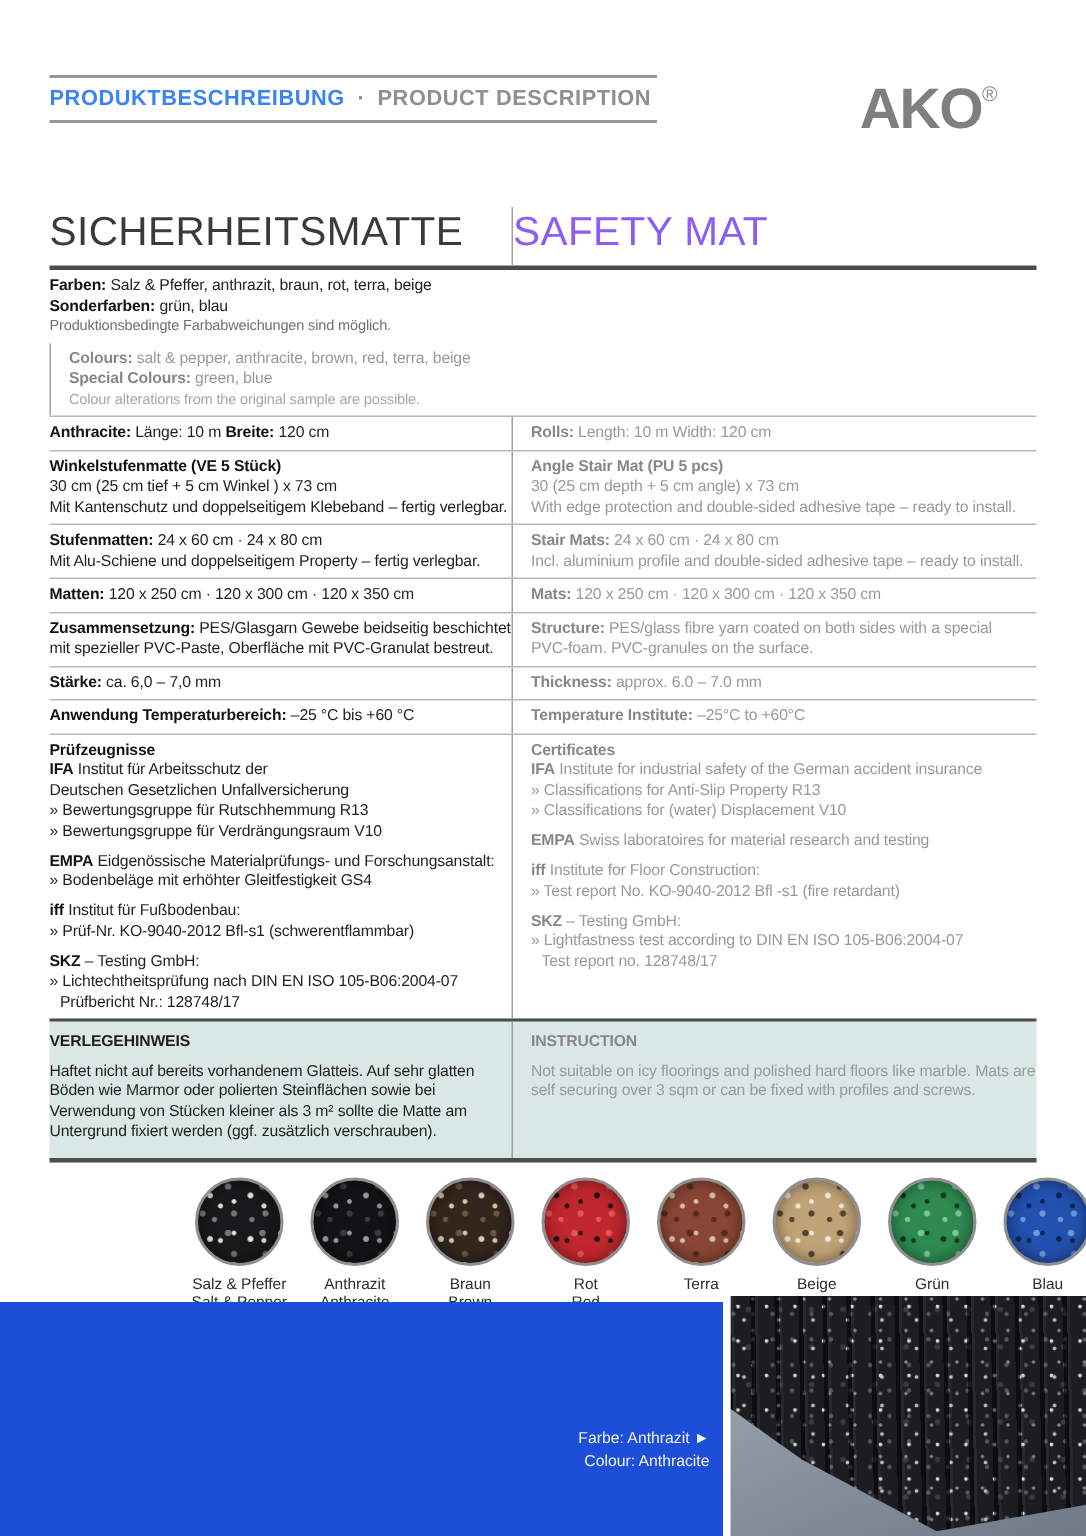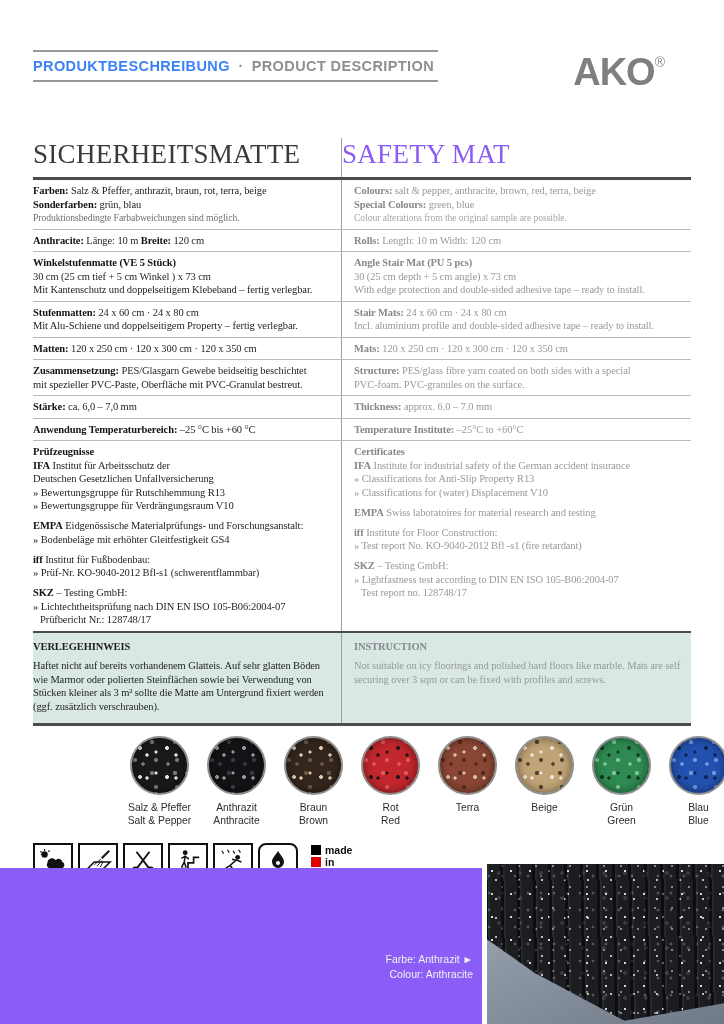--- a/index.html
+++ b/index.html
@@ -10,40 +10,40 @@
   .hdr{position:absolute;top:50px;left:33px;right:33px;display:flex;justify-content:space-between;align-items:flex-start;}
   .hdr-rule-wrap{border-top:2px solid #979797;border-bottom:2px solid #979797;padding:5px 4px 5px 0;min-width:356px;}
   .hdr-de{font-weight:bold;font-size:14.5px;color:#3b82f6;letter-spacing:.4px;}
   .hdr-sep{color:#8f8f8f;font-weight:bold;font-size:14.5px;margin:0 4px;}
   .hdr-en{color:#8f8f8f;font-weight:bold;font-size:14.5px;letter-spacing:.4px;}
   .logo{color:#7d7f81;font-weight:bold;font-size:38px;line-height:32px;letter-spacing:-1px;margin:-4px 26px 0 0;}
   .logo-reg{font-size:14px;vertical-align:18px;font-weight:normal;letter-spacing:0;color:#8b8d8f;}
 
   
   .main{position:absolute;top:138px;left:33px;width:658px;}
-  .trow{display:flex;font-family:Liberation Serif, serif;}
+  .trow{display:flex;}
   .tcell{padding:4px 0;}
   .tcell.de{width:308px;padding-right:12px;box-sizing:border-box;}
   .tcell.en{flex:1;border-left:1px solid #9f9f9f;padding-left:12px;}
   .line{margin:0;font-size:10.5px;line-height:13.5px;color:#1f1f1f;white-space:nowrap;letter-spacing:-0.1px;}
   .tcell.de b{color:#131313;}
   .tcell.en .line{color:#97999b;}
   .tcell.en b{color:#85888a;}
   .line.small{font-size:9.7px;color:#6f6f6f;}
   .tcell.en .line.small{color:#a4a6a8;}
   .line.gap{margin-top:6.5px;}
   .line.indent{padding-left:7px;}
 
   .title-row{border-bottom:3px solid #4c4c4c;}
   .title-row .tcell{padding:1px 0 7px 0;}
   .big-title{font-size:27px;letter-spacing:.3px;color:#3a3a3b;}
   .big-title.en-title{color:#8b5cf6;}
 
   #table-rows .trow{border-top:1px solid #b9b9b9;}
-  #table-rows .trow:first-child{border-top:none;}
+  #table-rows .trow:first-child{border-top:none;flex-direction:column;}
 
   .instruction{border-top:2px solid #4c4c4c;border-bottom:3px solid #4c4c4c;background:#d9e8e4;}
   .instruction .tcell{padding-top:7px;padding-bottom:10px;}
   .ins-title{font-weight:bold;margin-bottom:6px !important;}
   .tcell.en .ins-title{color:#85888a;}
   .ins-body{white-space:normal !important;}
 
   
   .swatches{display:flex;gap:10px;padding-left:93px;margin-top:10px;}
   .swatch{width:67px;flex:0 0 auto;text-align:center;}
@@ -66,21 +66,21 @@
   .icon-box{width:36px;height:33px;border:2px solid #0f0f0f;margin-right:5px;background:#fff;
             display:flex;align-items:center;justify-content:center;box-sizing:content-box;}
   .icon-box.rounded{border-radius:8px;}
   .made-in{margin-left:8px;margin-top:1px;}
   .mi-row{display:flex;align-items:center;height:11px;margin-bottom:1px;}
   .mi-flag{width:10px;height:10px;margin-right:4px;display:inline-block;}
   .mi-text{font-size:10.5px;font-weight:bold;color:#0f0f0f;line-height:10px;}
 
   
   .footer{position:absolute;left:0;right:0;top:864px;bottom:0;}
-  .footer-gray{position:absolute;left:0;top:4px;bottom:0;width:482px;background:#8b5cf6;}
+  .footer-gray{position:absolute;left:0;top:4px;bottom:0;width:482px;background:#1d4ed8;}
   .caption{position:absolute;right:9px;top:84px;text-align:right;color:#f2f2f2;font-size:10.5px;line-height:14.5px;}
   .photo{position:absolute;left:487px;right:0;top:0;bottom:0;overflow:hidden;
          background:linear-gradient(155deg,#a4adb7 0%,#8b95a2 45%,#6f7987 100%);}
   .mat{position:absolute;inset:0;
     background-color:#1c1d20;
     background-image:
       repeating-linear-gradient(89deg, rgba(0,0,0,.55) 0 3px, rgba(255,255,255,.05) 3px 5px, transparent 5px 16px),
       radial-gradient(circle at 5px 7px,  #d6d6d6 1.0px, transparent 1.5px),
       radial-gradient(circle at 15px 2px, #87878b 0.9px, transparent 1.3px),
       radial-gradient(circle at 9px 16px, #bdbdc1 1.0px, transparent 1.5px),

